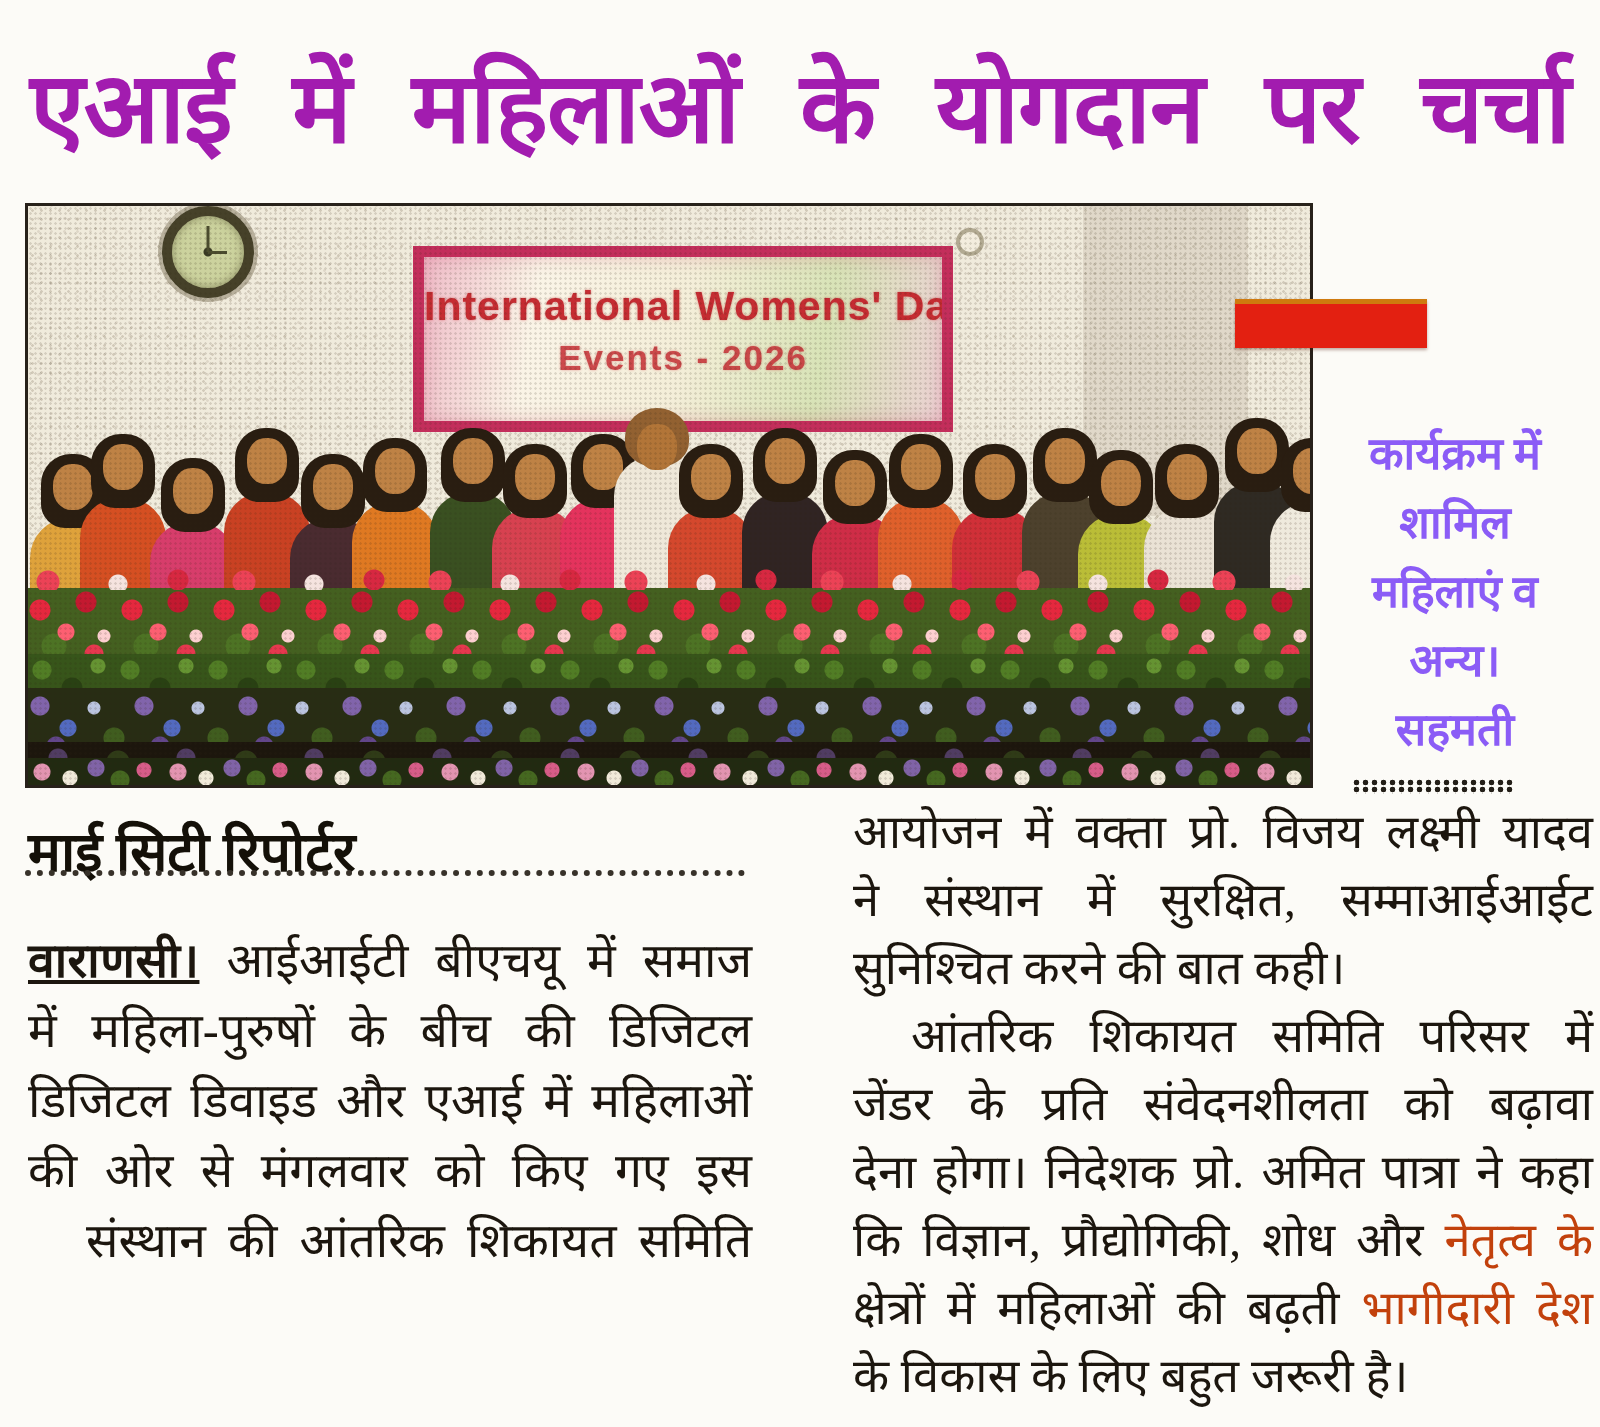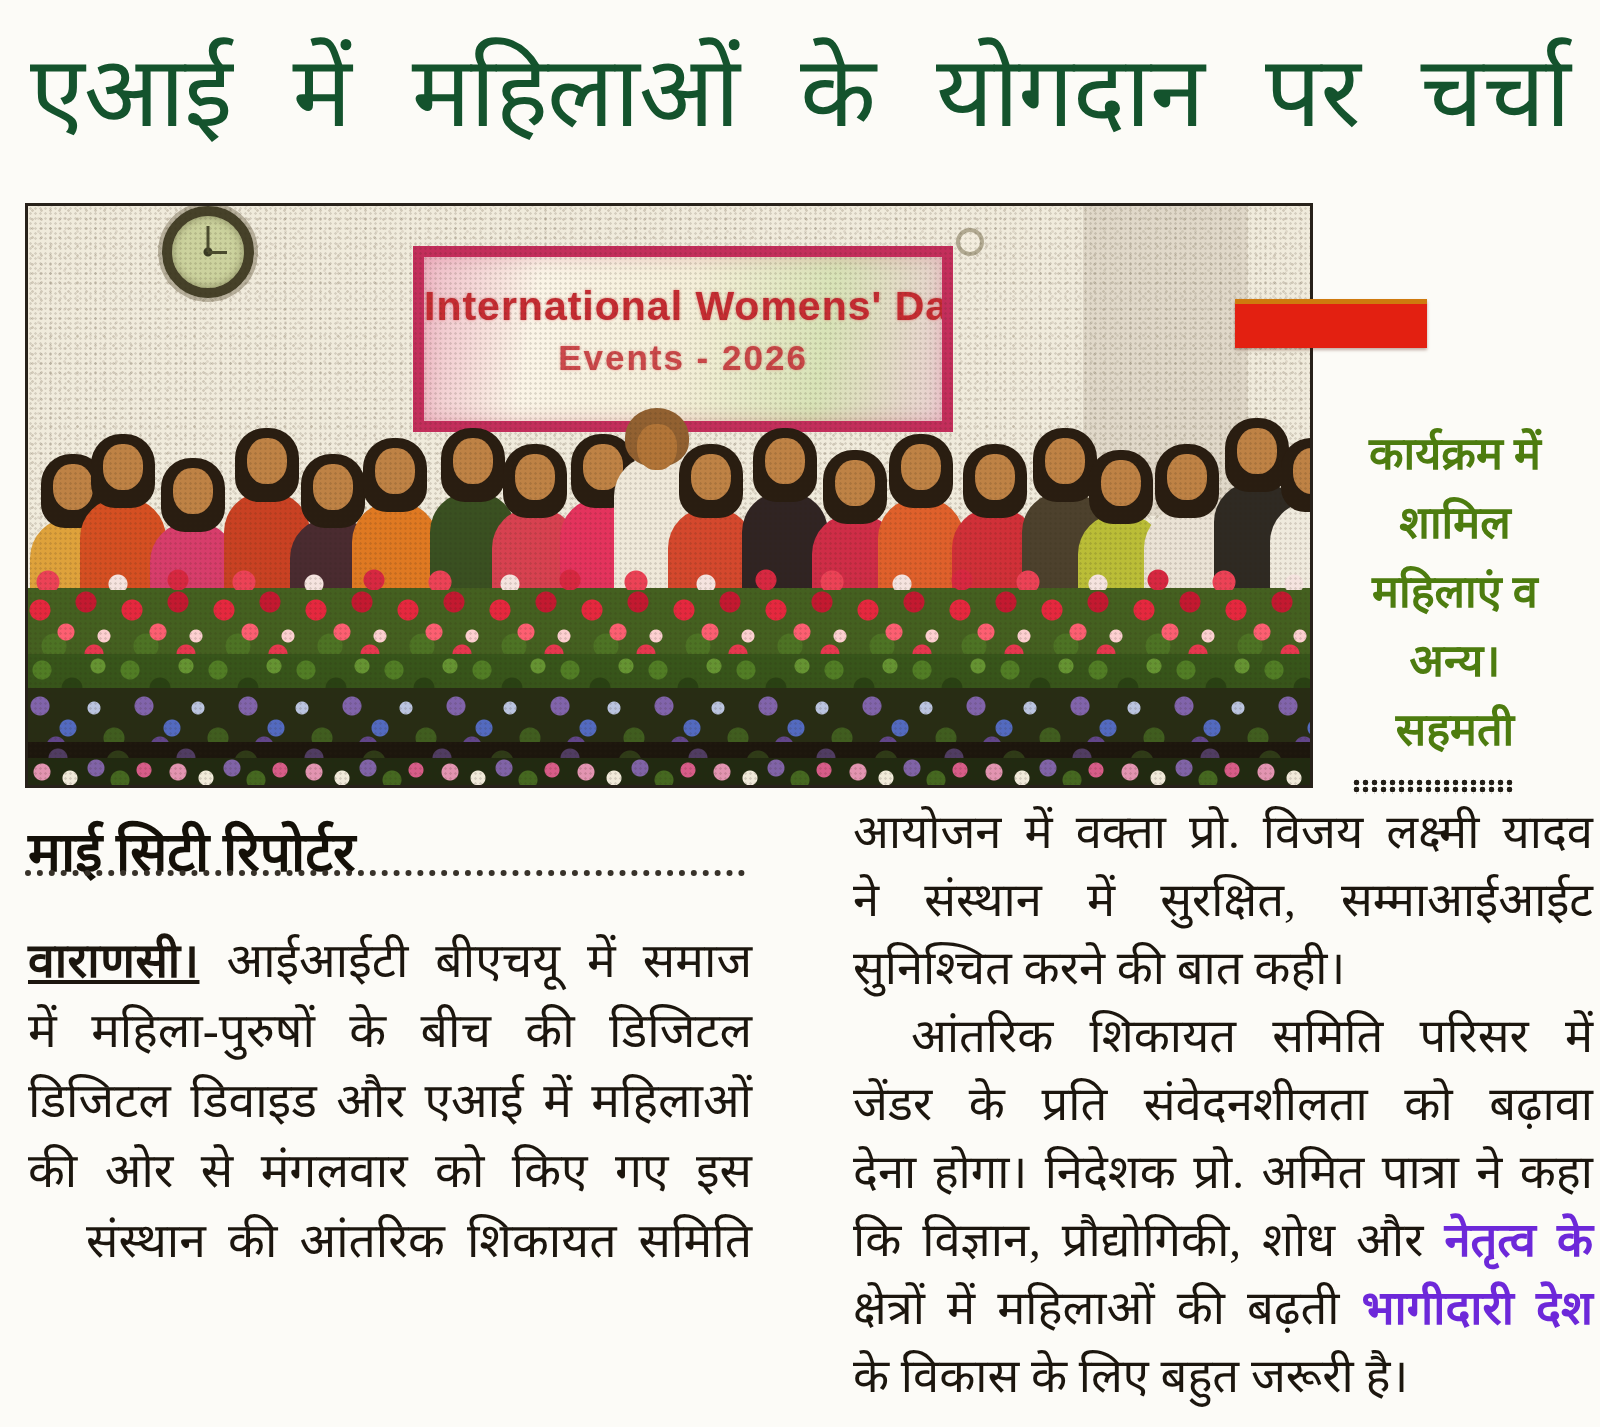--- a/index.html
+++ b/index.html
@@ -3,22 +3,22 @@
 <meta charset="utf-8">
 <style>
   html,body{margin:0;padding:0;background:#e8e6e0;}
   .page{
     position:relative;width:1600px;height:1427px;margin:0 auto;
     background:#fcfbf7;overflow:hidden;
     font-family:"Liberation Serif","DejaVu Serif",serif;color:#17130e;
   }
   
   .headline{
-    position:absolute;left:30px;top:18px;width:1540px;height:160px;
-    font-size:99px;font-weight:400;line-height:150px;color:#14532d;
+    position:absolute;left:30px;top:34px;width:1540px;height:160px;
+    font-size:99px;font-weight:700;line-height:150px;color:#a21caf;
     text-align:justify;text-align-last:justify;white-space:nowrap;
     letter-spacing:-1px;
   }
   
   .photo{
     position:absolute;left:25px;top:203px;width:1288px;height:585px;
     border:3px solid #27211a;background:#f1ede2;overflow:hidden;box-sizing:border-box;
   }
   .wall{
     position:absolute;inset:0;
@@ -132,21 +132,21 @@
   .sepia{position:absolute;inset:0;z-index:51;pointer-events:none;background:rgba(214,170,90,.07);}
   
   .red-tag{
     position:absolute;left:1235px;top:299px;width:192px;height:49px;z-index:60;
     background:#e32011;border-top:5px solid #cf7a0e;box-sizing:border-box;
     box-shadow:0 2px 3px rgba(80,20,0,.35);
   }
   
   .caption{
     position:absolute;left:1322px;top:420px;width:266px;text-align:center;
-    font-weight:700;color:#4d7c0f;
+    font-weight:700;color:#8b5cf6;
   }
   .caption .cl{font-size:45px;line-height:69px;white-space:nowrap;}
   .ornament{
     position:absolute;left:1352px;top:779px;width:162px;height:15px;
     background-image:radial-gradient(circle,#241f18 2.6px,transparent 3.1px);
     background-size:9px 7px;
   }
   
   .byline{
     position:absolute;left:28px;top:812px;font-size:55px;font-weight:700;color:#141008;white-space:nowrap;
@@ -159,21 +159,21 @@
   .col .article-line{
     text-align:justify;text-align-last:justify;white-space:nowrap;
   }
   .col-left{left:28px;top:926px;width:724px;}
   .col-left .article-line{height:70px;line-height:70px;}
   .col-right{left:853px;top:798px;width:740px;font-size:47px;}
   .col-right .article-line{height:68px;line-height:68px;}
   .article-line.indent{text-indent:58px;}
   .article-line.endline{text-align-last:left;}
   .dateline{font-weight:700;letter-spacing:.5px;text-decoration:underline;}
-  .fade{color:#6d28d9;font-weight:bold;}
+  .fade{color:#c2410c;}
 </style>
 </head>
 <body>
 
 <div class="page">
 
   <div class="headline">एआई में महिलाओं के योगदान पर चर्चा</div>
 
   <div class="photo">
     <div class="wall"></div>

